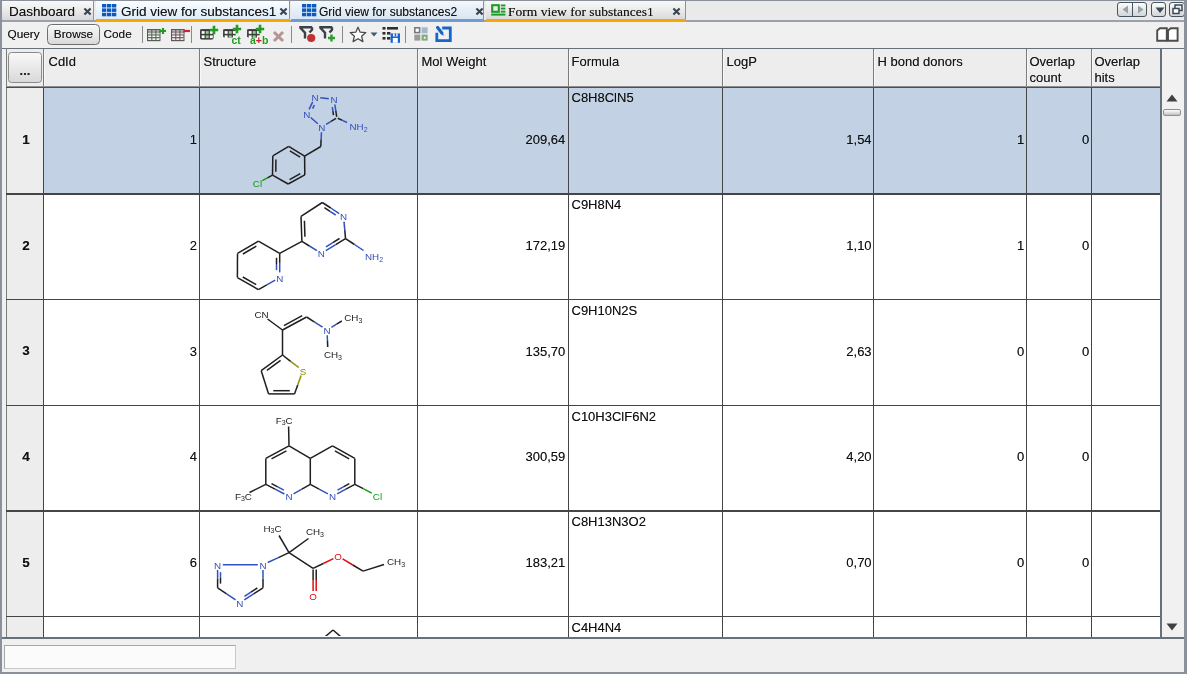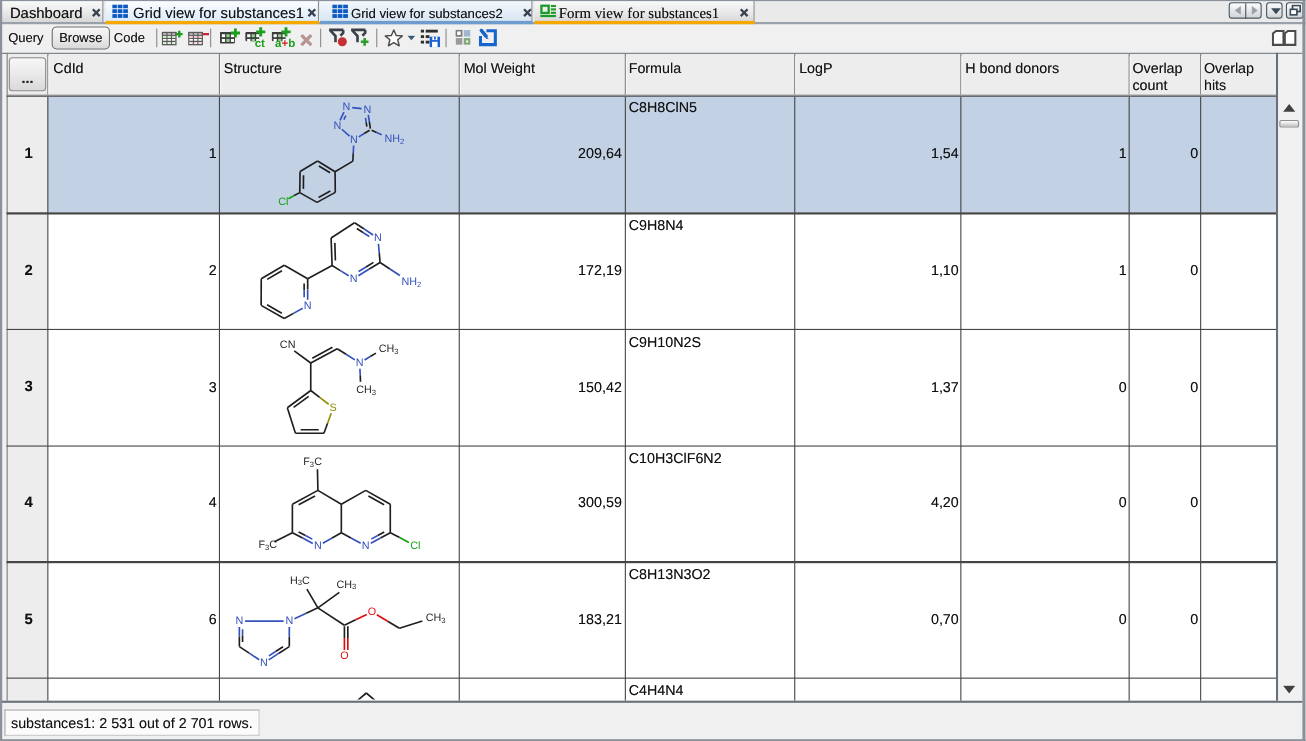--- a/index.html
+++ b/index.html
@@ -247,22 +247,22 @@
 <div style="position:absolute;right:621.7px;top:132.4px;font-size:13px;line-height:16px;color:#101010;font-weight:normal;text-align:right;white-space:nowrap;text-shadow:0 0 0.5px rgba(20,20,20,0.5);font-family:'Liberation Sans',sans-serif;">209,64</div>
 <div style="position:absolute;right:315.4px;top:132.4px;font-size:13px;line-height:16px;color:#101010;font-weight:normal;text-align:right;white-space:nowrap;text-shadow:0 0 0.5px rgba(20,20,20,0.5);font-family:'Liberation Sans',sans-serif;">1,54</div>
 <div style="position:absolute;right:162.79999999999995px;top:132.4px;font-size:13px;line-height:16px;color:#101010;font-weight:normal;text-align:right;white-space:nowrap;text-shadow:0 0 0.5px rgba(20,20,20,0.5);font-family:'Liberation Sans',sans-serif;">1</div>
 <div style="position:absolute;right:97.79999999999995px;top:132.4px;font-size:13px;line-height:16px;color:#101010;font-weight:normal;text-align:right;white-space:nowrap;text-shadow:0 0 0.5px rgba(20,20,20,0.5);font-family:'Liberation Sans',sans-serif;">0</div>
 <div style="position:absolute;right:990px;top:237.9px;font-size:13px;line-height:16px;color:#101010;font-weight:normal;text-align:right;white-space:nowrap;text-shadow:0 0 0.5px rgba(20,20,20,0.5);font-family:'Liberation Sans',sans-serif;">2</div>
 <div style="position:absolute;right:621.7px;top:237.9px;font-size:13px;line-height:16px;color:#101010;font-weight:normal;text-align:right;white-space:nowrap;text-shadow:0 0 0.5px rgba(20,20,20,0.5);font-family:'Liberation Sans',sans-serif;">172,19</div>
 <div style="position:absolute;right:315.4px;top:237.9px;font-size:13px;line-height:16px;color:#101010;font-weight:normal;text-align:right;white-space:nowrap;text-shadow:0 0 0.5px rgba(20,20,20,0.5);font-family:'Liberation Sans',sans-serif;">1,10</div>
 <div style="position:absolute;right:162.79999999999995px;top:237.9px;font-size:13px;line-height:16px;color:#101010;font-weight:normal;text-align:right;white-space:nowrap;text-shadow:0 0 0.5px rgba(20,20,20,0.5);font-family:'Liberation Sans',sans-serif;">1</div>
 <div style="position:absolute;right:97.79999999999995px;top:237.9px;font-size:13px;line-height:16px;color:#101010;font-weight:normal;text-align:right;white-space:nowrap;text-shadow:0 0 0.5px rgba(20,20,20,0.5);font-family:'Liberation Sans',sans-serif;">0</div>
 <div style="position:absolute;right:990px;top:343.6px;font-size:13px;line-height:16px;color:#101010;font-weight:normal;text-align:right;white-space:nowrap;text-shadow:0 0 0.5px rgba(20,20,20,0.5);font-family:'Liberation Sans',sans-serif;">3</div>
-<div style="position:absolute;right:621.7px;top:343.6px;font-size:13px;line-height:16px;color:#101010;font-weight:normal;text-align:right;white-space:nowrap;text-shadow:0 0 0.5px rgba(20,20,20,0.5);font-family:'Liberation Sans',sans-serif;">150,42</div>
-<div style="position:absolute;right:315.4px;top:343.6px;font-size:13px;line-height:16px;color:#101010;font-weight:normal;text-align:right;white-space:nowrap;text-shadow:0 0 0.5px rgba(20,20,20,0.5);font-family:'Liberation Sans',sans-serif;">1,37</div>
+<div style="position:absolute;right:621.7px;top:343.6px;font-size:13px;line-height:16px;color:#101010;font-weight:normal;text-align:right;white-space:nowrap;text-shadow:0 0 0.5px rgba(20,20,20,0.5);font-family:'Liberation Sans',sans-serif;">135,70</div>
+<div style="position:absolute;right:315.4px;top:343.6px;font-size:13px;line-height:16px;color:#101010;font-weight:normal;text-align:right;white-space:nowrap;text-shadow:0 0 0.5px rgba(20,20,20,0.5);font-family:'Liberation Sans',sans-serif;">2,63</div>
 <div style="position:absolute;right:162.79999999999995px;top:343.6px;font-size:13px;line-height:16px;color:#101010;font-weight:normal;text-align:right;white-space:nowrap;text-shadow:0 0 0.5px rgba(20,20,20,0.5);font-family:'Liberation Sans',sans-serif;">0</div>
 <div style="position:absolute;right:97.79999999999995px;top:343.6px;font-size:13px;line-height:16px;color:#101010;font-weight:normal;text-align:right;white-space:nowrap;text-shadow:0 0 0.5px rgba(20,20,20,0.5);font-family:'Liberation Sans',sans-serif;">0</div>
 <div style="position:absolute;right:990px;top:449.4px;font-size:13px;line-height:16px;color:#101010;font-weight:normal;text-align:right;white-space:nowrap;text-shadow:0 0 0.5px rgba(20,20,20,0.5);font-family:'Liberation Sans',sans-serif;">4</div>
 <div style="position:absolute;right:621.7px;top:449.4px;font-size:13px;line-height:16px;color:#101010;font-weight:normal;text-align:right;white-space:nowrap;text-shadow:0 0 0.5px rgba(20,20,20,0.5);font-family:'Liberation Sans',sans-serif;">300,59</div>
 <div style="position:absolute;right:315.4px;top:449.4px;font-size:13px;line-height:16px;color:#101010;font-weight:normal;text-align:right;white-space:nowrap;text-shadow:0 0 0.5px rgba(20,20,20,0.5);font-family:'Liberation Sans',sans-serif;">4,20</div>
 <div style="position:absolute;right:162.79999999999995px;top:449.4px;font-size:13px;line-height:16px;color:#101010;font-weight:normal;text-align:right;white-space:nowrap;text-shadow:0 0 0.5px rgba(20,20,20,0.5);font-family:'Liberation Sans',sans-serif;">0</div>
 <div style="position:absolute;right:97.79999999999995px;top:449.4px;font-size:13px;line-height:16px;color:#101010;font-weight:normal;text-align:right;white-space:nowrap;text-shadow:0 0 0.5px rgba(20,20,20,0.5);font-family:'Liberation Sans',sans-serif;">0</div>
 <div style="position:absolute;right:990px;top:555.0px;font-size:13px;line-height:16px;color:#101010;font-weight:normal;text-align:right;white-space:nowrap;text-shadow:0 0 0.5px rgba(20,20,20,0.5);font-family:'Liberation Sans',sans-serif;">6</div>
 <div style="position:absolute;right:621.7px;top:555.0px;font-size:13px;line-height:16px;color:#101010;font-weight:normal;text-align:right;white-space:nowrap;text-shadow:0 0 0.5px rgba(20,20,20,0.5);font-family:'Liberation Sans',sans-serif;">183,21</div>
 <div style="position:absolute;right:315.4px;top:555.0px;font-size:13px;line-height:16px;color:#101010;font-weight:normal;text-align:right;white-space:nowrap;text-shadow:0 0 0.5px rgba(20,20,20,0.5);font-family:'Liberation Sans',sans-serif;">0,70</div>
@@ -470,17 +470,16 @@
 <div style="position:absolute;left:1161.7px;top:49.4px;width:22.3px;height:587.5px;background:#f1f1f1;"></div>
 <svg width="12" height="8" style="position:absolute;left:1165.5px;top:94px" viewBox="0 0 12 8">
       <path d="M6 0.5 L11.5 7.5 L0.5 7.5 Z" fill="#404040"></path>
     </svg>
 <div style="position:absolute;left:1162.5px;top:108.8px;width:18.5px;height:7.6px;background:linear-gradient(180deg,#ffffff,#dcdcdc 55%,#c0c0c0);border:1px solid #8e8e8e;border-radius:2px;"></div>
 <svg width="12" height="8" style="position:absolute;left:1165.5px;top:622.5px" viewBox="0 0 12 8">
       <path d="M0.5 0.5 L11.5 0.5 L6 7.5 Z" fill="#404040"></path>
     </svg>
 <div style="position:absolute;left:0;top:638.8px;width:1187px;height:32.7px;background:#f0f0f0;"></div>
 <div style="position:absolute;left:3.5px;top:644.8px;width:232px;height:24.5px;background:#fbfbfb;border:1px solid #a6a6a6;border-right-color:#c9c9c9;border-bottom-color:#c9c9c9;"></div>
-<div style="position:absolute;left:10px;top:649.5px;font-size:13px;line-height:16px;color:#141414;font-weight:normal;text-align:left;white-space:nowrap;text-shadow:0 0 0.5px rgba(20,20,20,0.5);font-family:'Liberation Sans',sans-serif;">substances1: 2 531 out of 2 701 rows.</div>
 <div style="position:absolute;left:0;top:0;width:1187px;height:1px;background:#8a919b;"></div>
 <div style="position:absolute;left:0;top:0;width:1.6px;height:674px;background:#8a919b;"></div>
 <div style="position:absolute;left:1184px;top:0;width:3px;height:674px;background:#8a919b;"></div>
 <div style="position:absolute;left:0;top:671.6px;width:1187px;height:2.4px;background:#8a919b;"></div>
   </div>
 </body></html>

